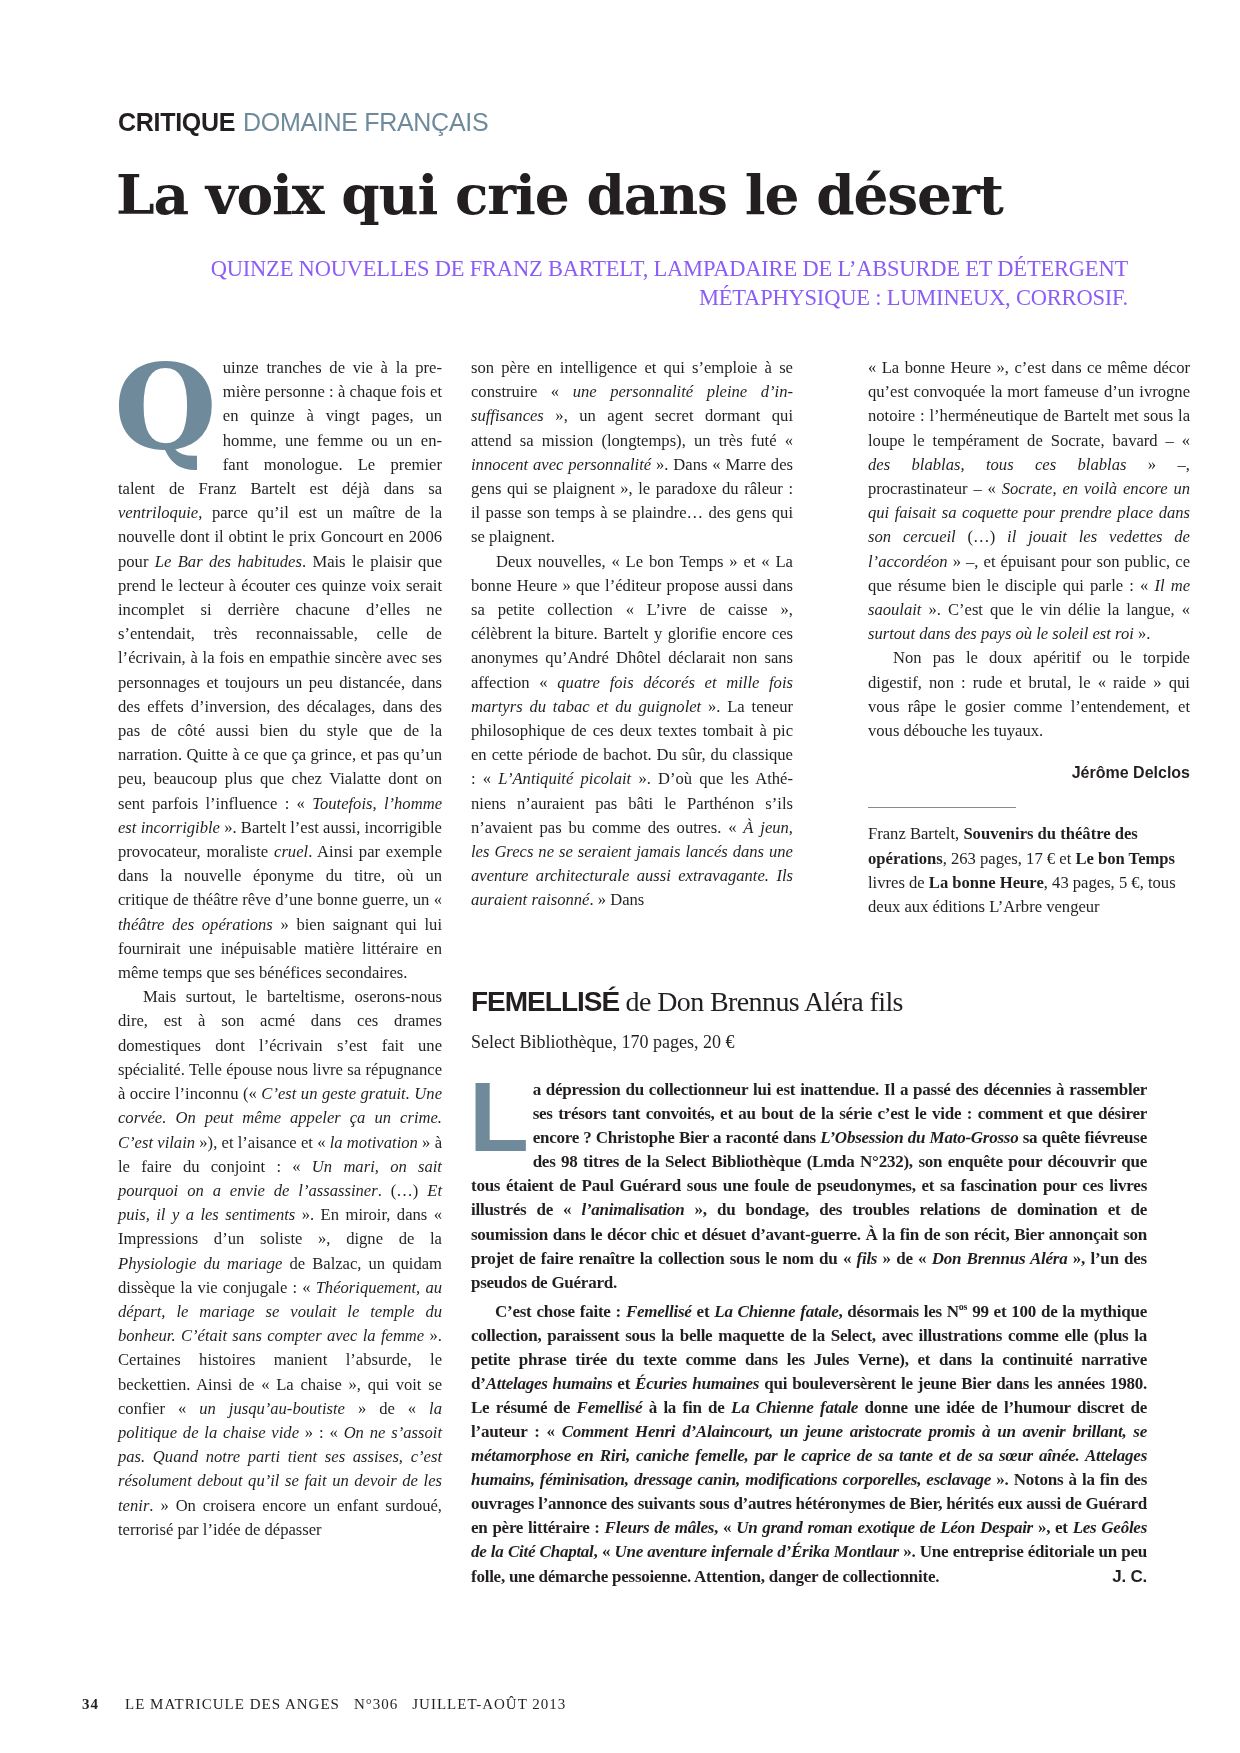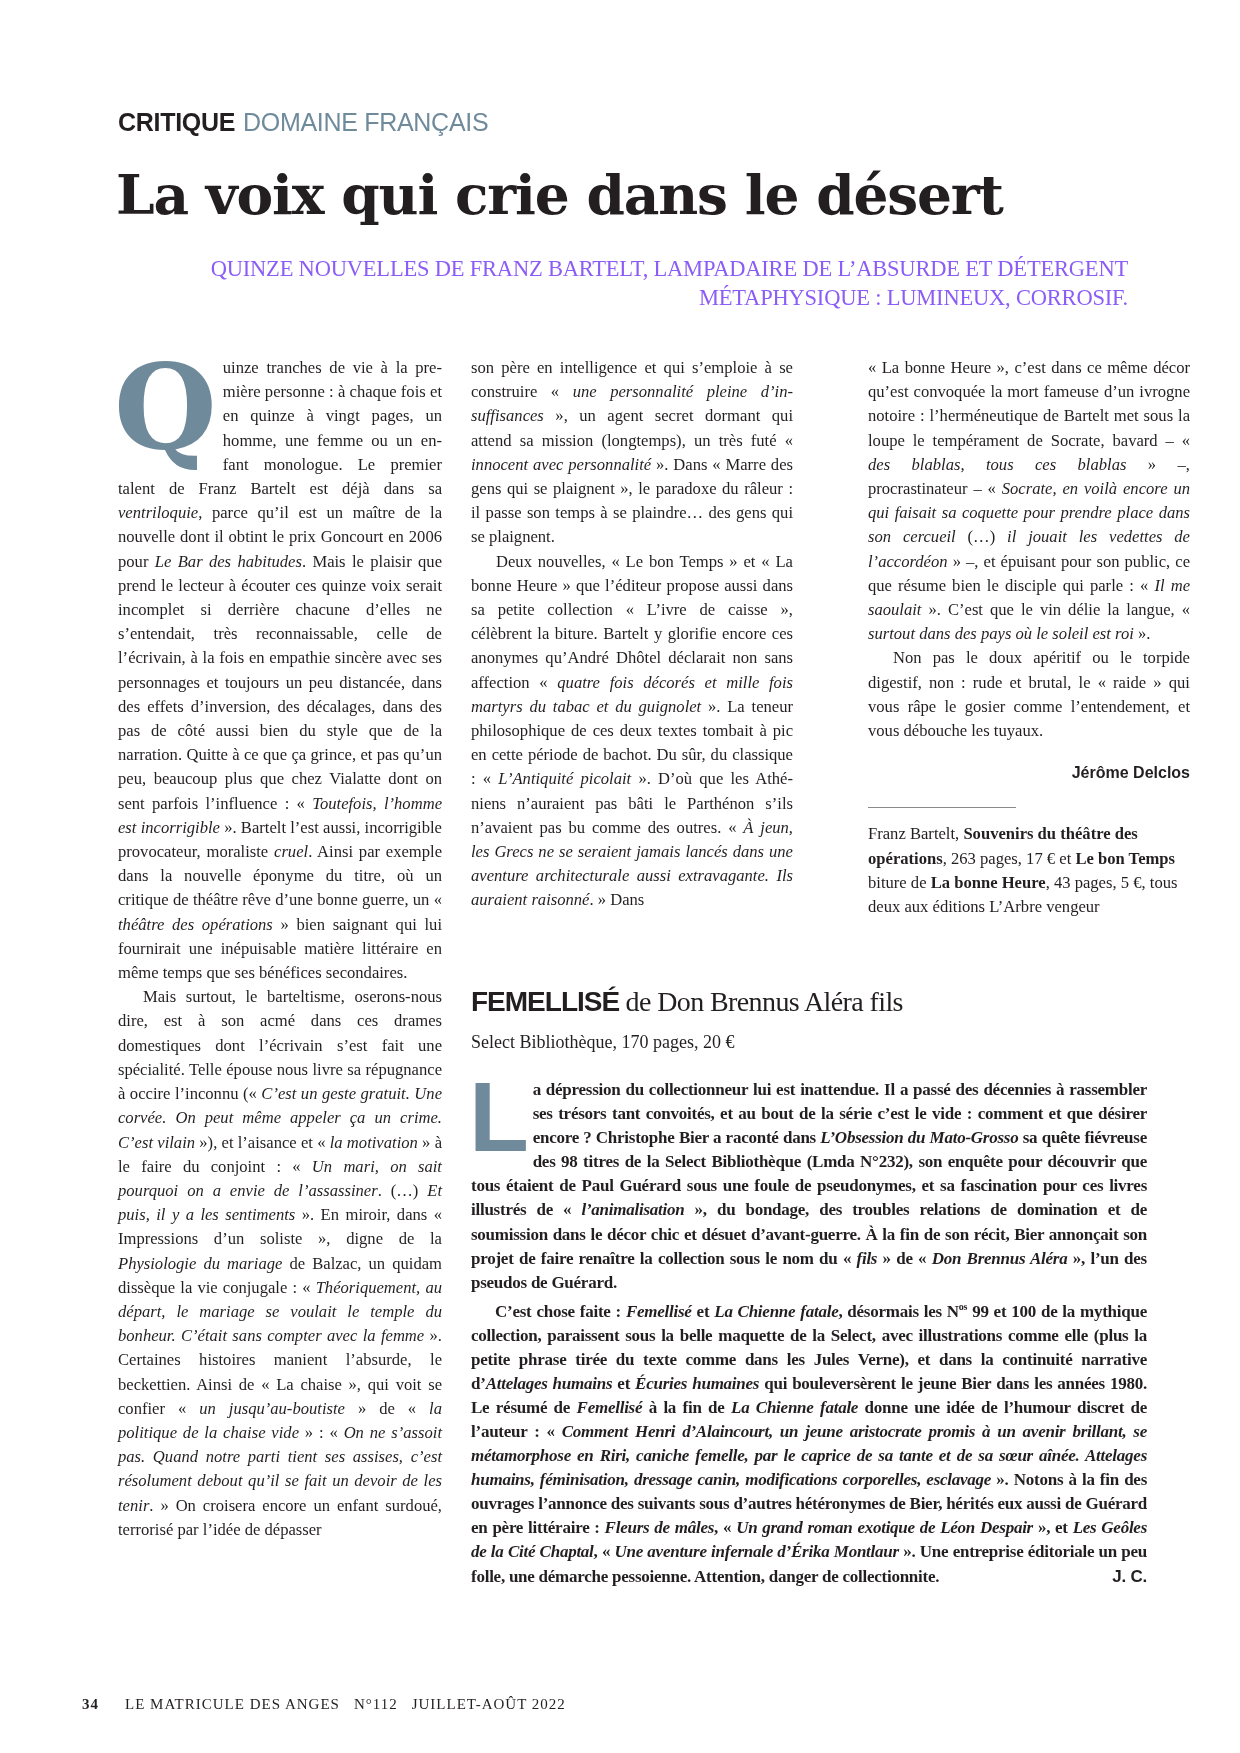--- a/index.html
+++ b/index.html
@@ -53,26 +53,26 @@
 <div class="col col2">
   <p><span>son père en intelligence et qui s’emploie à se construire « </span><i>une personnalité pleine d’in­suffisances</i><span> », un agent secret dormant qui attend sa mission (longtemps), un très futé « </span><i>innocent avec personnalité</i><span> ». Dans « Marre des gens qui se plaignent », le pa­radoxe du râleur : il passe son temps à se plaindre… des gens qui se plaignent.</span></p>
   <p class="indent"><span>Deux nouvelles, « Le bon Temps » et « La bonne Heure » que l’éditeur propose aussi dans sa petite collection « L’ivre de caisse », célèbrent la biture. Bartelt y glo­rifie encore ces anonymes qu’André Dhô­tel déclarait non sans affection « </span><i>quatre fois décorés et mille fois martyrs du tabac et du guignolet</i><span> ». La teneur philosophique de ces deux textes tombait à pic en cette pé­riode de bachot. Du sûr, du classique : « </span><i>L’Antiquité picolait</i><span> ». D’où que les Athé­niens n’auraient pas bâti le Parthénon s’ils n’avaient pas bu comme des outres. « </span><i>À jeun, les Grecs ne se seraient jamais lancés dans une aventure architecturale aussi ex­travagante. Ils auraient raisonné</i><span>. » Dans</span></p>
 </div>
 
 <div class="col col3">
   <p><span>« La bonne Heure », c’est dans ce même décor qu’est convoquée la mort fameuse d’un ivrogne notoire : l’herméneutique de Bartelt met sous la loupe le tempérament de Socrate, bavard – « </span><i>des blablas, tous ces blablas</i><span> » –, procrastinateur – « </span><i>Socrate, en voilà encore un qui faisait sa coquette pour prendre place dans son cercueil</i><span> (…) </span><i>il jouait les vedettes de l’accordéon</i><span> » –, et épuisant pour son public, ce que résume bien le disciple qui parle : « </span><i>Il me saou­lait</i><span> ». C’est que le vin délie la langue, « </span><i>sur­tout dans des pays où le soleil est roi</i><span> ».</span></p>
   <p class="indent">Non pas le doux apéritif ou le torpide digestif, non : rude et brutal, le « raide » qui vous râpe le gosier comme l’entende­ment, et vous débouche les tuyaux.</p>
   <div class="byline">Jérôme Delclos</div>
   <div class="rule"></div>
-  <p class="bookinfo"><span>Franz Bartelt, </span><b>Souvenirs du théâtre des opérations</b><span>, 263 pages, 17 € et </span><b>Le bon Temps</b><span> biture de </span><b>La bonne Heure</b><span>, 43 pages, 5 €, tous deux aux éditions L’Arbre vengeur</span></p>
+  <p class="bookinfo"><span>Franz Bartelt, </span><b>Souvenirs du théâtre des opérations</b><span>, 263 pages, 17 € et </span><b>Le bon Temps</b><span> livres de </span><b>La bonne Heure</b><span>, 43 pages, 5 €, tous deux aux éditions L’Arbre vengeur</span></p>
 </div>
 
 <div class="review2-title"><span class="t">FEMELLISÉ</span><span class="a"> de Don Brennus Aléra fils</span></div>
 <div class="review2-meta">Select Bibliothèque,  170 pages, 20 €</div>
 
 <div class="review2-body">
   <p><span class="dropcap-l">L</span><span>a dépression du collectionneur lui est inattendue. Il a passé des décennies à ras­sembler ses trésors tant convoités, et au bout de la série c’est le vide : comment et que désirer encore ? Christophe Bier a raconté dans </span><i>L’Obsession du Mato-Grosso</i><span> sa quête fiévreuse des 98 titres de la Select Bibliothèque (Lmda N°232), son enquête pour découvrir que tous étaient de Paul Guérard sous une foule de pseudonymes, et sa fascination pour ces livres illustrés de « </span><i>l’animalisation</i><span> », du bondage, des troubles relations de domination et de soumission dans le décor chic et désuet d’avant-guerre. À la fin de son récit, Bier annonçait son projet de faire renaître la collection sous le nom du « </span><i>fils</i><span> » de « </span><i>Don Brennus Aléra</i><span> », l’un des pseudos de Guérard.</span></p>
   <p class="indent"><span>C’est chose faite : </span><i>Femellisé</i><span> et </span><i>La Chienne fatale</i><span>, désormais les N</span><sup style="font-size:10px">os</sup><span> 99 et 100 de la mythique collection, paraissent sous la belle maquette de la Select, avec illustrations comme elle (plus la petite phrase tirée du texte comme dans les Jules Verne), et dans la continuité narrative d’</span><i>Attelages humains</i><span> et </span><i>Écuries humaines</i><span> qui bouleversèrent le jeune Bier dans les années 1980. Le résumé de </span><i>Femellisé</i><span> à la fin de </span><i>La Chienne fa­tale</i><span> donne une idée de l’humour discret de l’auteur : « </span><i>Comment Henri d’Alaincourt, un jeune aristocrate promis à un avenir brillant, se métamorphose en Riri, caniche femelle, par le caprice de sa tante et de sa sœur aînée. Attelages humains, féminisa­tion, dressage canin, modifications corporelles, esclavage</i><span> ». Notons à la fin des ou­vrages l’annonce des suivants sous d’autres hétéronymes de Bier, hérités eux aussi de Guérard en père littéraire : </span><i>Fleurs de mâles</i><span>, « </span><i>Un grand roman exotique de Léon Despair</i><span> », et </span><i>Les Geôles de la Cité Chaptal</i><span>, « </span><i>Une aventure infernale d’Érika Mont­laur</i><span> ». Une entreprise éditoriale un peu folle, une démarche pessoienne. Attention, danger de collectionnite.</span><span class="sig2">J. C.</span></p>
 </div>
 
 <div class="footer">
-  <span class="pg">34</span><span>LE MATRICULE DES ANGES</span><span class="sp">N°112</span><span class="sp">JUILLET-AOÛT 2022</span>
+  <span class="pg">34</span><span>LE MATRICULE DES ANGES</span><span class="sp">N°306</span><span class="sp">JUILLET-AOÛT 2013</span>
 </div>
 
 </body></html>

